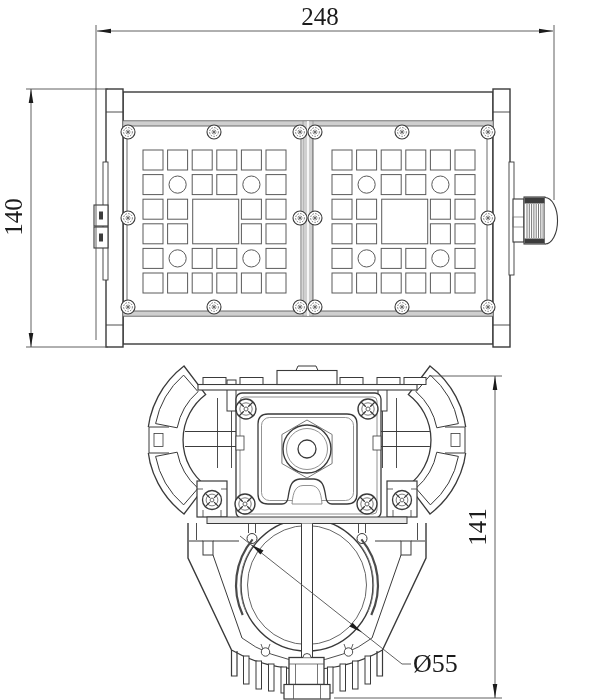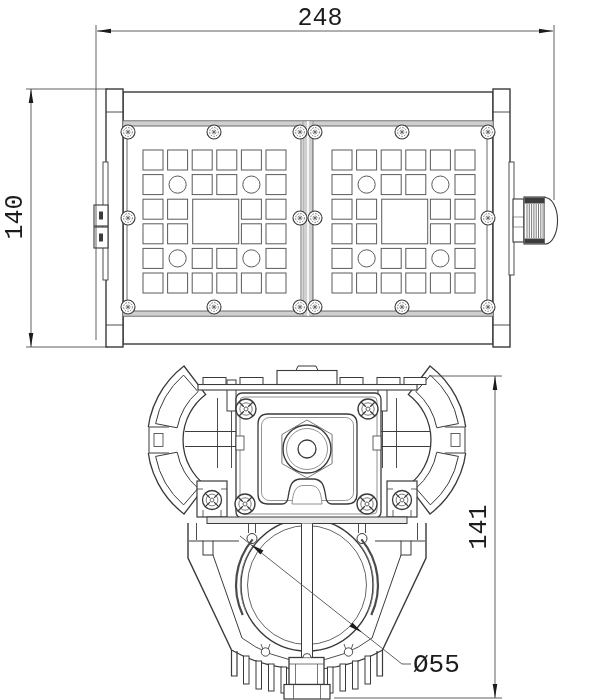--- a/index.html
+++ b/index.html
@@ -1,18 +1,18 @@
 <!DOCTYPE html>
 <html><head>
 <meta charset="utf-8">
 <style>
   html,body{margin:0;padding:0;background:#f0f0f0;}
   #stage{
     position:relative;width:603px;height:700px;background:#ffffff;
-    font-family:Liberation Mono, monospace;overflow:hidden;
+    font-family:Liberation Serif, serif;overflow:hidden;
   }
   svg{display:block;}
   text{fill:#1c1c1c;}
   .dimtxt{font-size:25px;}
   .diatxt{font-size:26px;}
 </style>
 </head>
 <body>
 
 <div id="stage">

